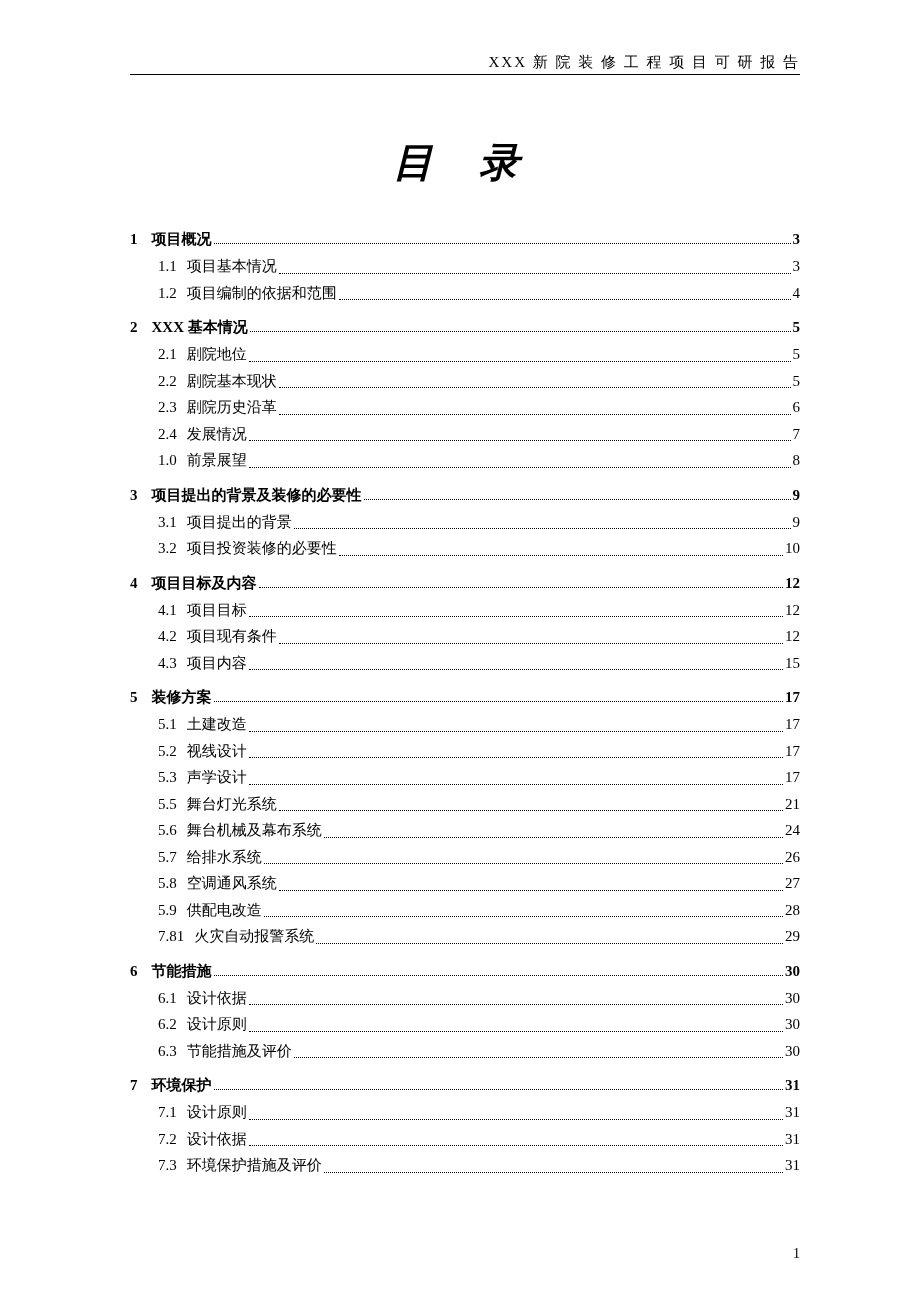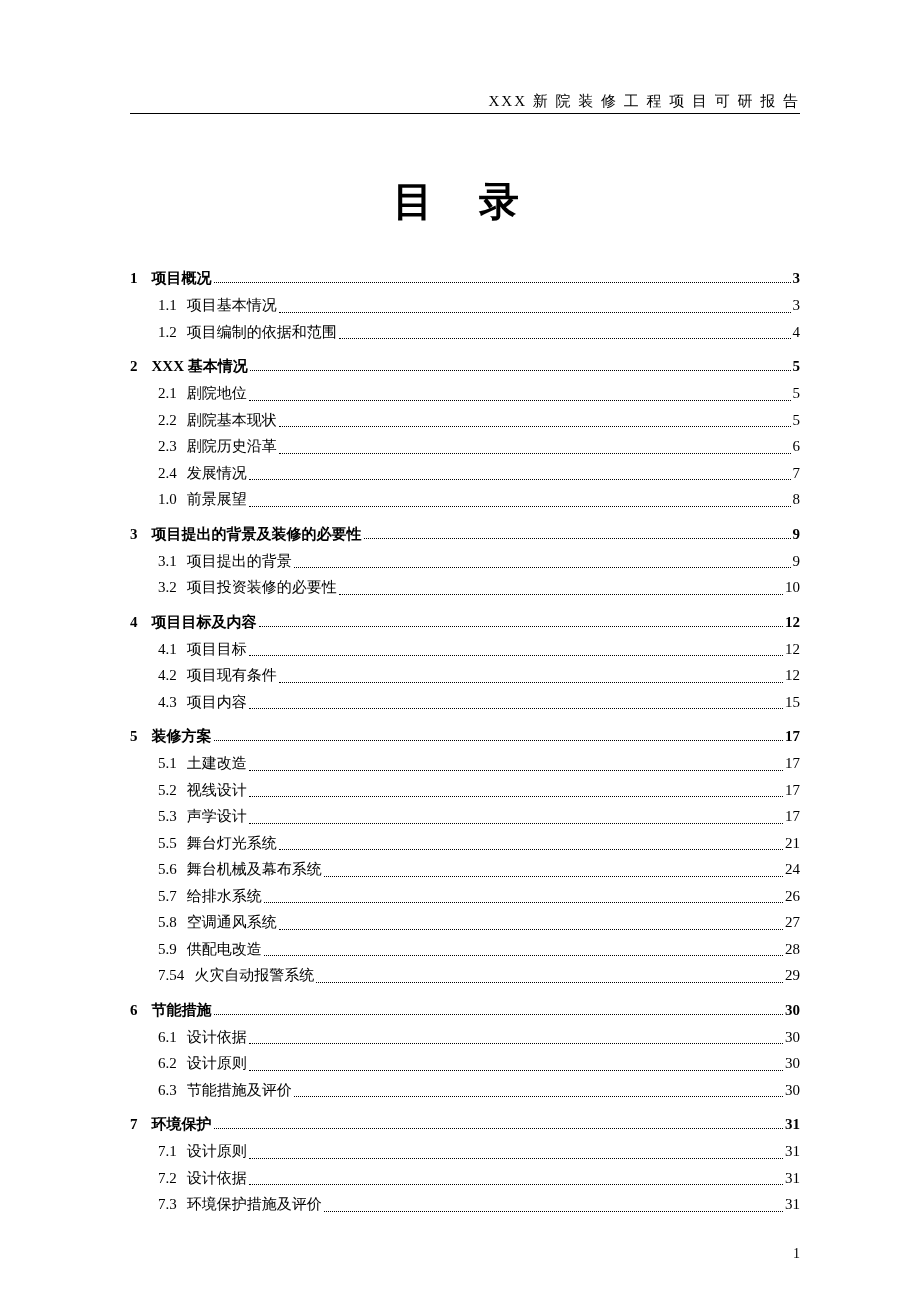--- a/index.html
+++ b/index.html
@@ -7,37 +7,38 @@
     padding: 0;
     background: #fff;
     font-family: "SimSun", "宋体", serif;
     color: #000;
     width: 920px;
   }
   .page {
     box-sizing: border-box;
     width: 920px;
     height: 1302px;
-    padding: 92px 120px 60px 130px;
+    padding: 53px 120px 60px 130px;
     position: relative;
   }
   .header {
     text-align: right;
     font-size: 15px;
     letter-spacing: 2px;
     padding-bottom: 2px;
     border-bottom: 1.5px solid #000;
     margin-bottom: 60px;
   }
   .title {
     text-align: center;
     font-size: 40px;
     font-weight: bold;
     letter-spacing: 18px;
     margin-bottom: 40px;
+    font-style: italic;
   }
   .toc {
     font-size: 15px;
   }
   .toc .lvl1 {
     font-weight: bold;
     display: flex;
     align-items: baseline;
     margin-top: 14px;
     margin-bottom: 6px;
@@ -222,21 +223,21 @@
         <span class="dots"></span>
         <span class="pg">27</span>
       </div>
       <div class="lvl2">
         <span class="num">5.9</span>
         <span class="txt">供配电改造</span>
         <span class="dots"></span>
         <span class="pg">28</span>
       </div>
       <div class="lvl2">
-        <span class="num">7.54</span>
+        <span class="num">7.81</span>
         <span class="txt">火灾自动报警系统</span>
         <span class="dots"></span>
         <span class="pg">29</span>
       </div>
       <div class="lvl1">
         <span class="num">6</span>
         <span class="txt">节能措施</span>
         <span class="dots"></span>
         <span class="pg">30</span>
       </div>

